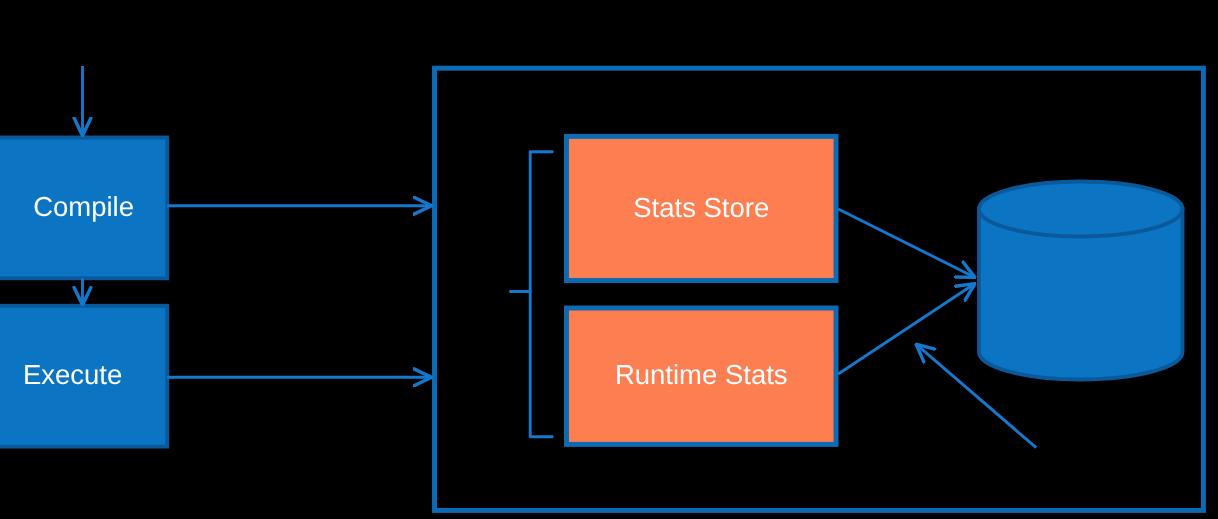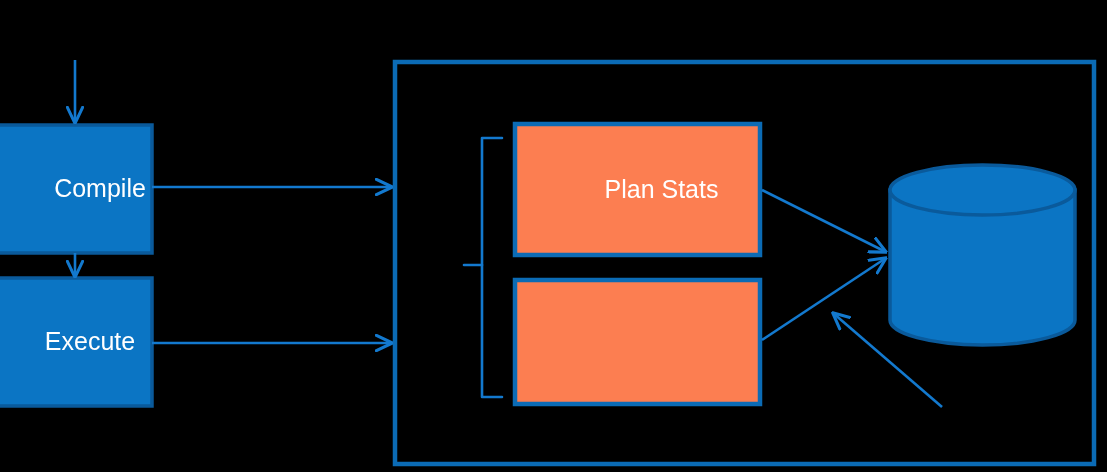--- a/index.html
+++ b/index.html
@@ -34,21 +34,20 @@
     pointer-events: none;
     user-select: none;
   }
   .lbl-process { font-size: 25px; }
   .lbl-store   { font-size: 25px; }
   .lbl-db      { font-size: 25px; }
   .label-box {
     display: flex;
     align-items: center;
     justify-content: center;
-    margin-left: 24px;
   }
 </style>
 </head>
 <body>
 
 <div id="stage">
 
   <svg id="diagram-svg" viewBox="0 0 1107 472" xmlns="http://www.w3.org/2000/svg">
 
     <defs>
@@ -91,17 +90,18 @@
 
     <line x1="762" y1="340" x2="886" y2="258" stroke="#1379CE" stroke-width="2.6" marker-end="url(#arrowOpen)"></line>
 
     <line x1="942" y1="407" x2="833" y2="313" stroke="#1379CE" stroke-width="2.6" marker-end="url(#arrowOpen)"></line>
   </svg>
 
   <div class="node-label lbl-process label-box" style="left:0px; top:125px; width:152px; height:128px;">Compile</div>
 
   <div class="node-label lbl-process label-box" style="left:0px; top:278px; width:132px; height:128px;">Execute</div>
 
-  <div class="node-label lbl-store label-box" style="left:513px; top:122px; width:249px; height:135px;">Plan Stats</div>
+  <div class="node-label lbl-store label-box" style="left:513px; top:122px; width:249px; height:135px;">Stats Store</div>
 
+  <div class="node-label lbl-store label-box" style="left:513px; top:278px; width:249px; height:128px;">Runtime Stats</div>
 
 
 </div>
 
 </body></html>

